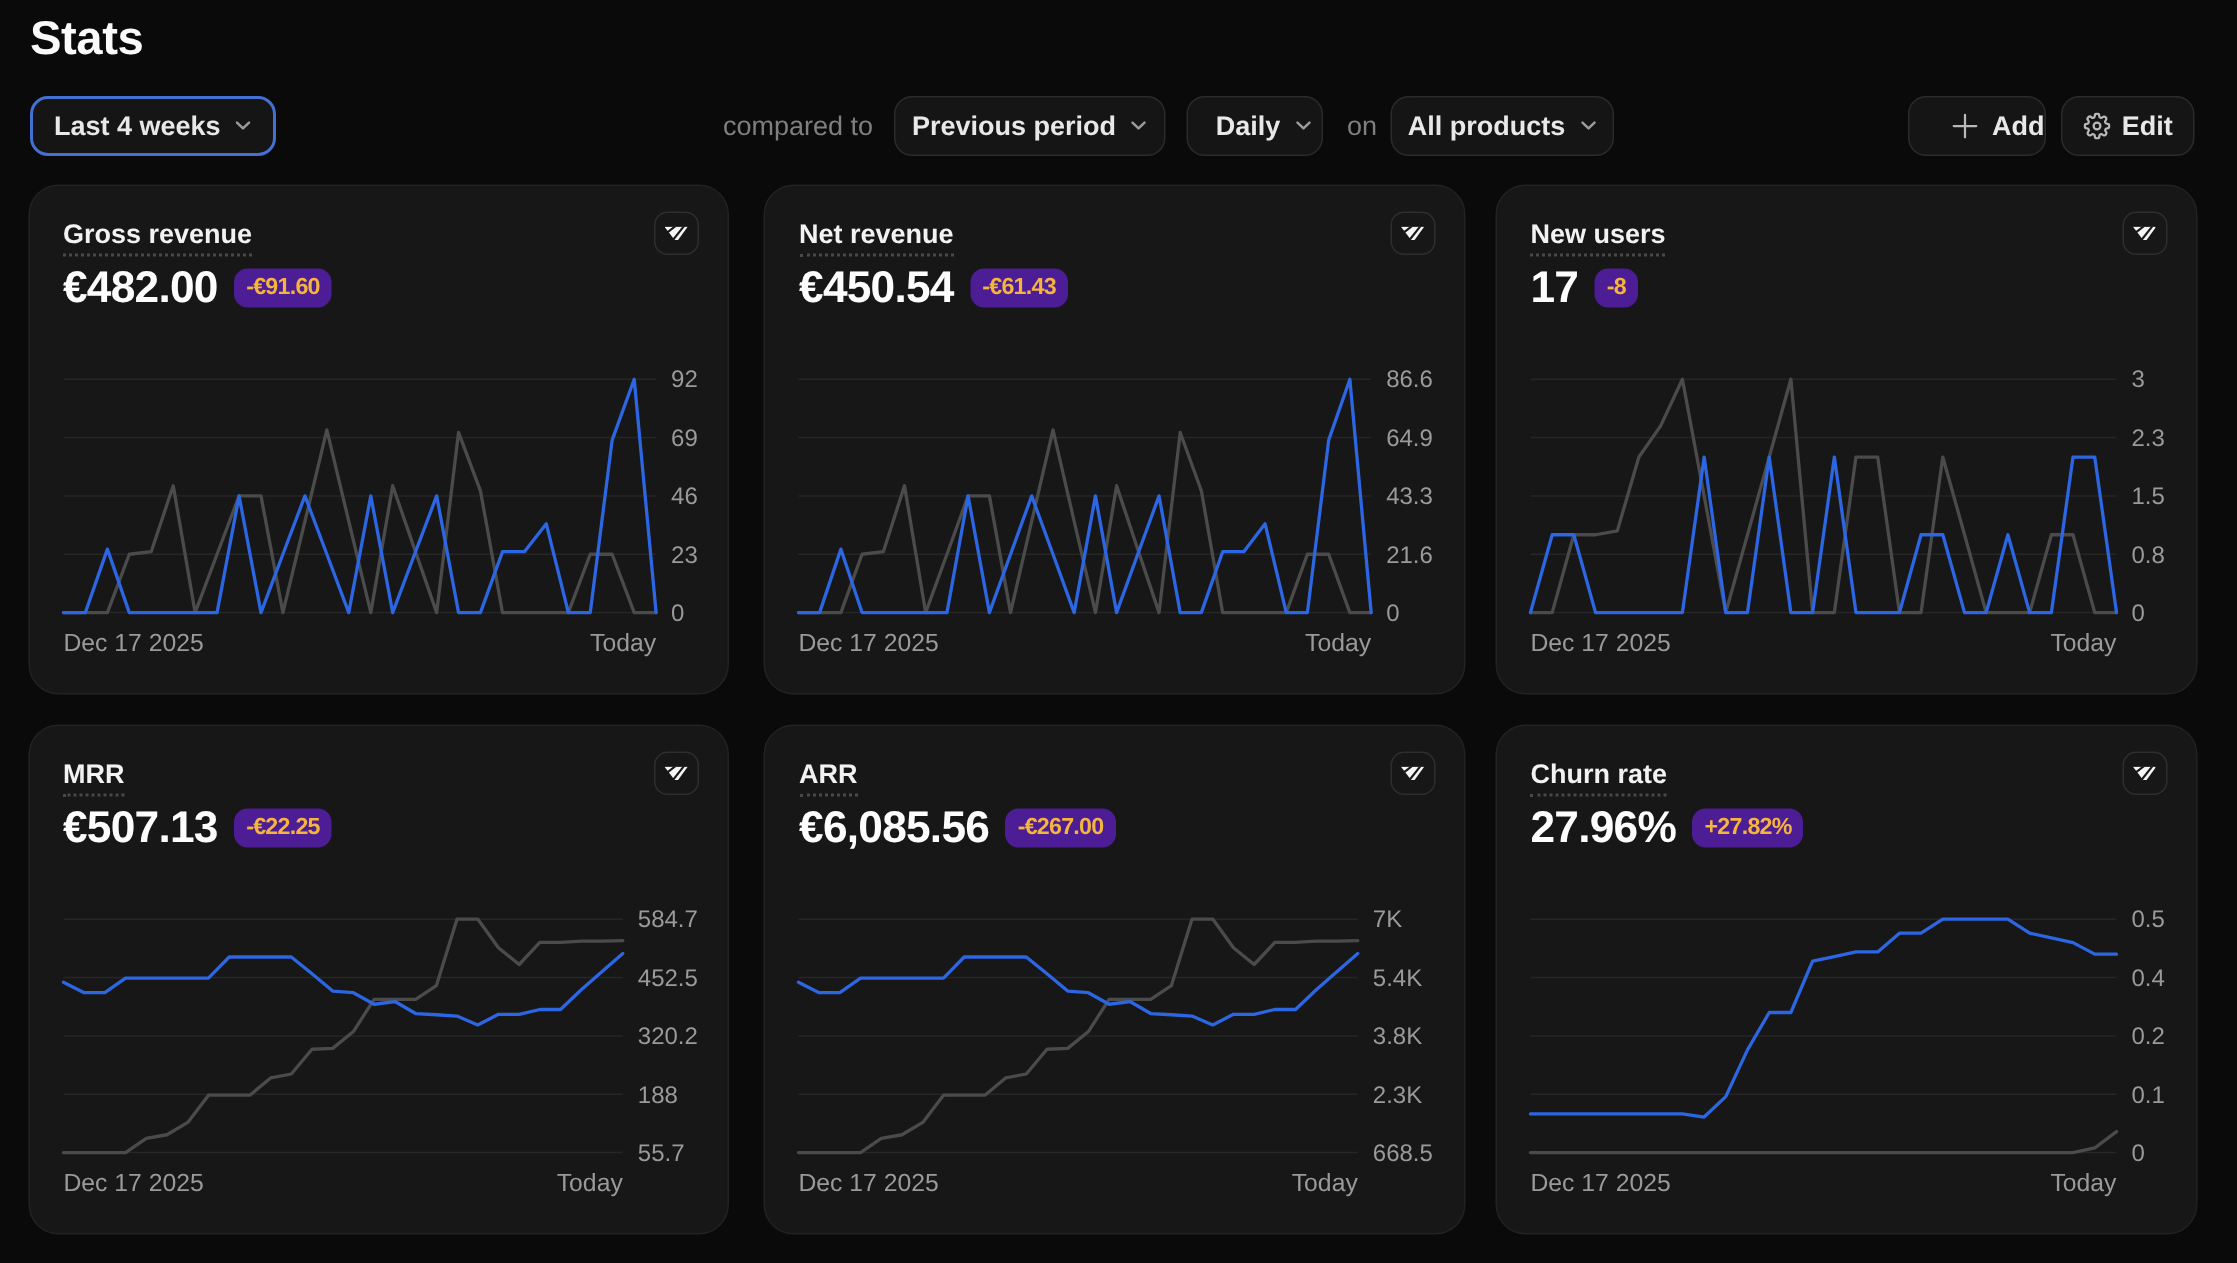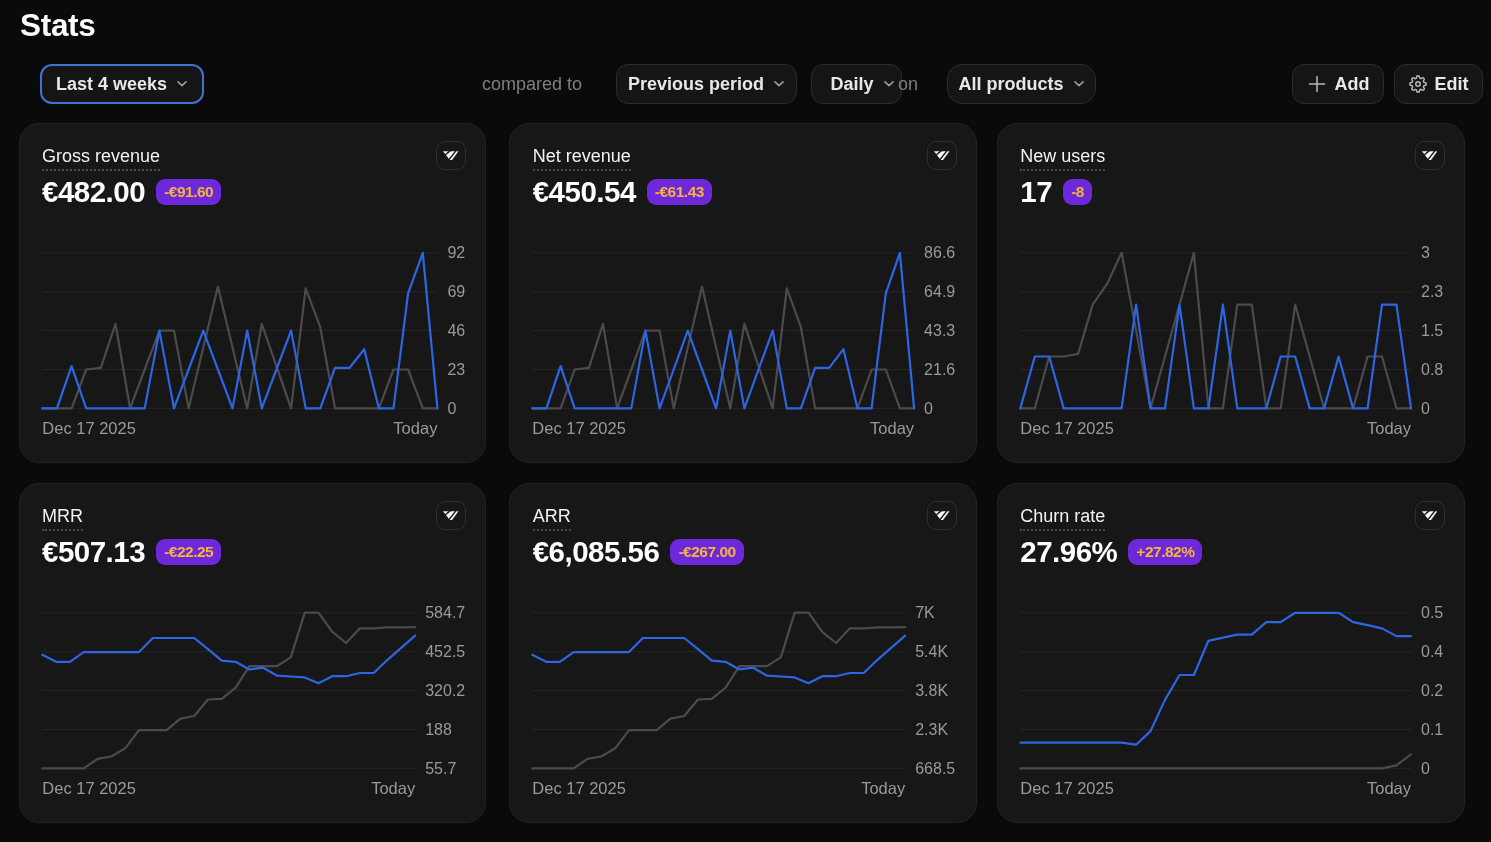--- a/index.html
+++ b/index.html
@@ -3,53 +3,53 @@
 <meta charset="utf-8">
 <style>
 * { margin:0; padding:0; box-sizing:border-box; }
 html,body { width:1491px; height:842px; background:#0a0a0a; overflow:hidden;
   font-family:"Liberation Sans", sans-serif; -webkit-font-smoothing:antialiased; }
 .page { position:relative; width:1491px; height:842px; }
 h1 { position:absolute; left:20px; top:6.5px; font-size:31.5px; font-weight:700; color:#fafafa;
   letter-spacing:-0.3px; }
 .tbtn { position:absolute; top:64px; height:40px; display:flex; align-items:center; justify-content:center;
   gap:9px; background:#151515; border:1px solid #2b2b2b; border-radius:12px;
-  color:#e8e8e8; font-size:18px; font-weight:700; white-space:nowrap;margin-left:20px; }
+  color:#e8e8e8; font-size:18px; font-weight:700; white-space:nowrap; }
 .tbtn.focus { border:2px solid #4470d4; }
 .tlabel { position:absolute; top:64px; height:40px; display:flex; align-items:center;
   color:#7f7f7f; font-size:18px; font-weight:400; }
 .card { position:absolute; background:#171717; border:1px solid #222222; border-radius:20px; }
 .ct { position:absolute; left:22.3px; top:21.4px; }
-.ct span { color:#f2f2f2; font-size:18px; font-weight:400; border-bottom:2px dotted #494949; padding-bottom:3.5px; }
+.ct span { color:#f2f2f2; font-size:18px; font-weight:700; border-bottom:2px dotted #494949; padding-bottom:3.5px; }
 .vrow { position:absolute; left:22.3px; top:50.2px; display:flex; align-items:center; gap:11px; }
 .val { color:#fdfdfd; font-size:29.5px; font-weight:700; letter-spacing:-0.5px; }
 .badge { height:26px; display:flex; align-items:center; padding:0 8px; border-radius:9px;
-  background:#6d28d9; color:#f4b43d; font-size:15.5px; font-weight:700; letter-spacing:-0.5px; }
+  background:#4c1d95; color:#f4b43d; font-size:15.5px; font-weight:700; letter-spacing:-0.5px; }
 .wbtn { position:absolute; right:19px; top:17px; width:30px; height:29px; border:1px solid #2e2e2e;
   border-radius:9px; display:flex; align-items:center; justify-content:center; }
 </style>
 </head>
 <body>
 <div class="page">
   <h1>Stats</h1>
   <div class="tbtn focus" style="left:20px;width:164px;">Last 4 weeks <svg width="12" height="8" viewBox="0 0 12 8" fill="none">
         <path d="M2 1.8 L6 5.6 L10 1.8" stroke="#9a9a9a" stroke-width="1.7" stroke-linecap="round" stroke-linejoin="round"></path>
       </svg></div>
   <span class="tlabel" style="left:482px;">compared to</span>
   <div class="tbtn" style="left:596px;width:181px;">Previous period <svg width="12" height="8" viewBox="0 0 12 8" fill="none">
         <path d="M2 1.8 L6 5.6 L10 1.8" stroke="#9a9a9a" stroke-width="1.7" stroke-linecap="round" stroke-linejoin="round"></path>
       </svg></div>
   <div class="tbtn" style="left:791px;width:91px;padding-left:12px;">Daily <svg width="12" height="8" viewBox="0 0 12 8" fill="none">
         <path d="M2 1.8 L6 5.6 L10 1.8" stroke="#9a9a9a" stroke-width="1.7" stroke-linecap="round" stroke-linejoin="round"></path>
       </svg></div>
   <span class="tlabel" style="left:898px;">on</span>
-  <div class="tbtn" style="left:927px;width:149px;border-radius:15px;">All products <svg width="12" height="8" viewBox="0 0 12 8" fill="none">
-        <path d="M2 1.8 L6 5.6 L10 1.8" stroke="#9a9a9a" stroke-width="1.7" stroke-linecap="round" stroke-linejoin="round"></path>
-      </svg></div>
-  <div class="tbtn" style="left:1272px;width:92px;gap:8px;"><svg width="20" height="20" viewBox="0 0 20 20" fill="none">
+  <div class="tbtn" style="left:927px;width:149px;">All products <svg width="12" height="8" viewBox="0 0 12 8" fill="none">
+        <path d="M2 1.8 L6 5.6 L10 1.8" stroke="#9a9a9a" stroke-width="1.7" stroke-linecap="round" stroke-linejoin="round"></path>
+      </svg></div>
+  <div class="tbtn" style="left:1272px;width:92px;gap:8px;justify-content:flex-end;"><svg width="20" height="20" viewBox="0 0 20 20" fill="none">
         <path d="M10 2.5 V17.5 M2.5 10 H17.5" stroke="#b9b9b9" stroke-width="1.5" stroke-linecap="round"></path>
       </svg> Add</div>
   <div class="tbtn" style="left:1374px;width:89px;gap:8px;"><svg width="18" height="18" viewBox="0 0 24 24" fill="none" stroke="#b9b9b9" stroke-width="2" stroke-linecap="round" stroke-linejoin="round">
         <circle cx="12" cy="12" r="3"></circle>
         <path d="M19.4 15a1.65 1.65 0 0 0 .33 1.82l.06.06a2 2 0 1 1-2.83 2.83l-.06-.06a1.65 1.65 0 0 0-1.82-.33 1.65 1.65 0 0 0-1 1.51V21a2 2 0 1 1-4 0v-.09A1.65 1.65 0 0 0 9 19.4a1.65 1.65 0 0 0-1.82.33l-.06.06a2 2 0 1 1-2.83-2.83l.06-.06a1.65 1.65 0 0 0 .33-1.82 1.65 1.65 0 0 0-1.51-1H3a2 2 0 1 1 0-4h.09A1.65 1.65 0 0 0 4.6 9a1.65 1.65 0 0 0-.33-1.82l-.06-.06a2 2 0 1 1 2.83-2.83l.06.06a1.65 1.65 0 0 0 1.82.33H9a1.65 1.65 0 0 0 1-1.51V3a2 2 0 1 1 4 0v.09a1.65 1.65 0 0 0 1 1.51 1.65 1.65 0 0 0 1.82-.33l.06-.06a2 2 0 1 1 2.83 2.83l-.06.06a1.65 1.65 0 0 0-.33 1.82V9a1.65 1.65 0 0 0 1.51 1H21a2 2 0 1 1 0 4h-.09a1.65 1.65 0 0 0-1.51 1z"></path>
       </svg> Edit</div>
 
 <div class="card" style="left:18.7px;top:123.4px;width:467.5px;height:340px">
   <svg width="468" height="340" viewBox="0 0 468 340" style="position:absolute;left:0;top:0">
         <line x1="22.3" y1="128.8" x2="417.4" y2="128.8" stroke="#262626" stroke-width="1"></line>

